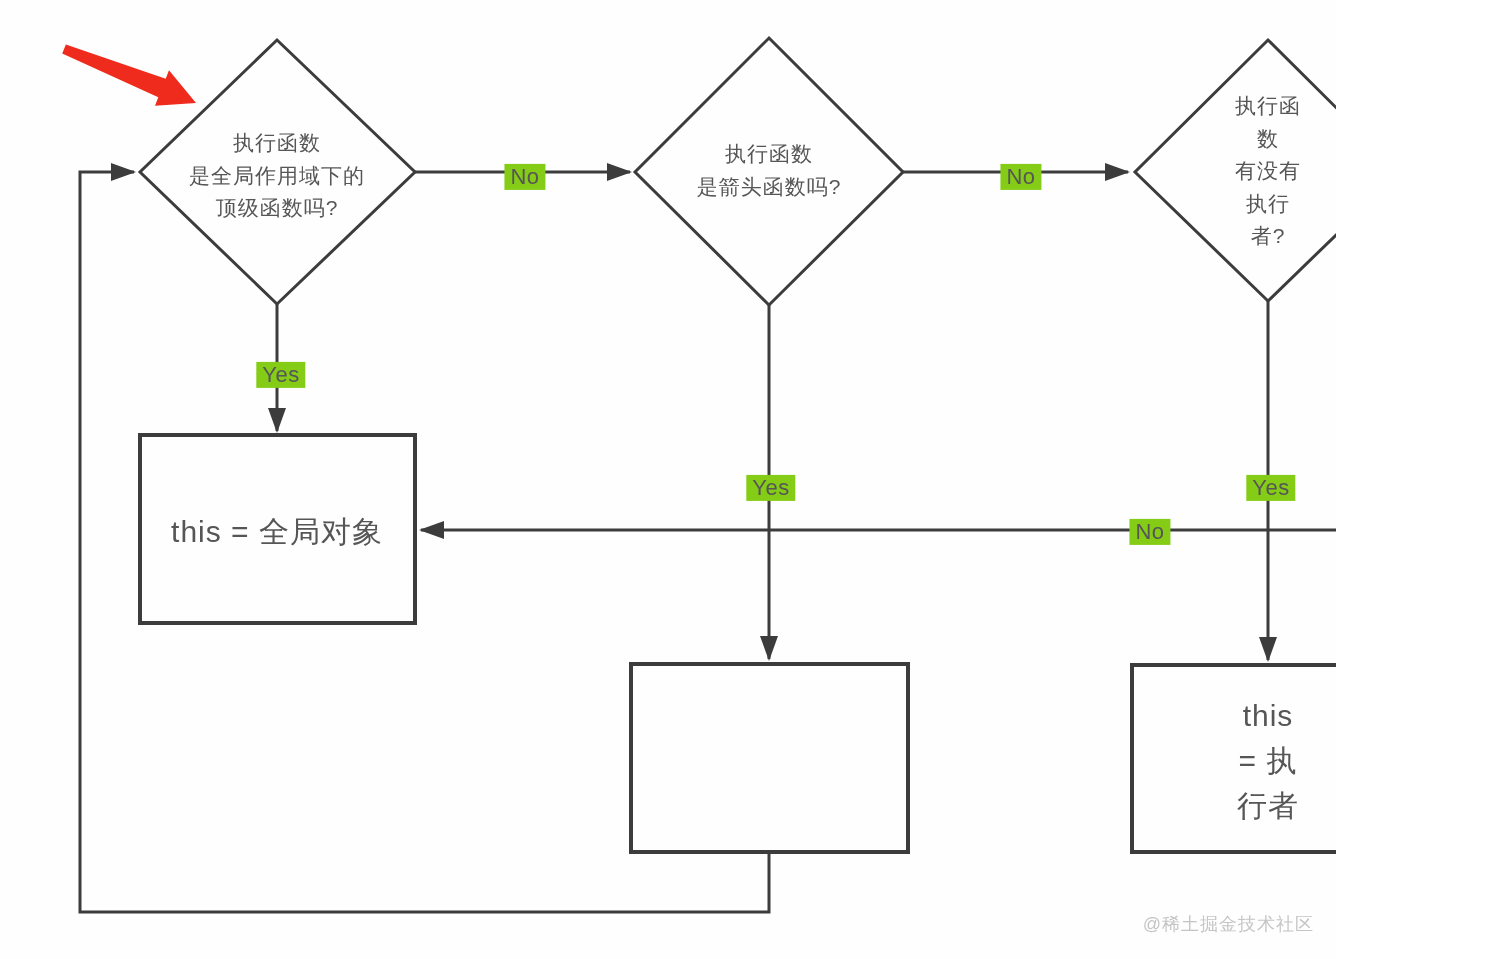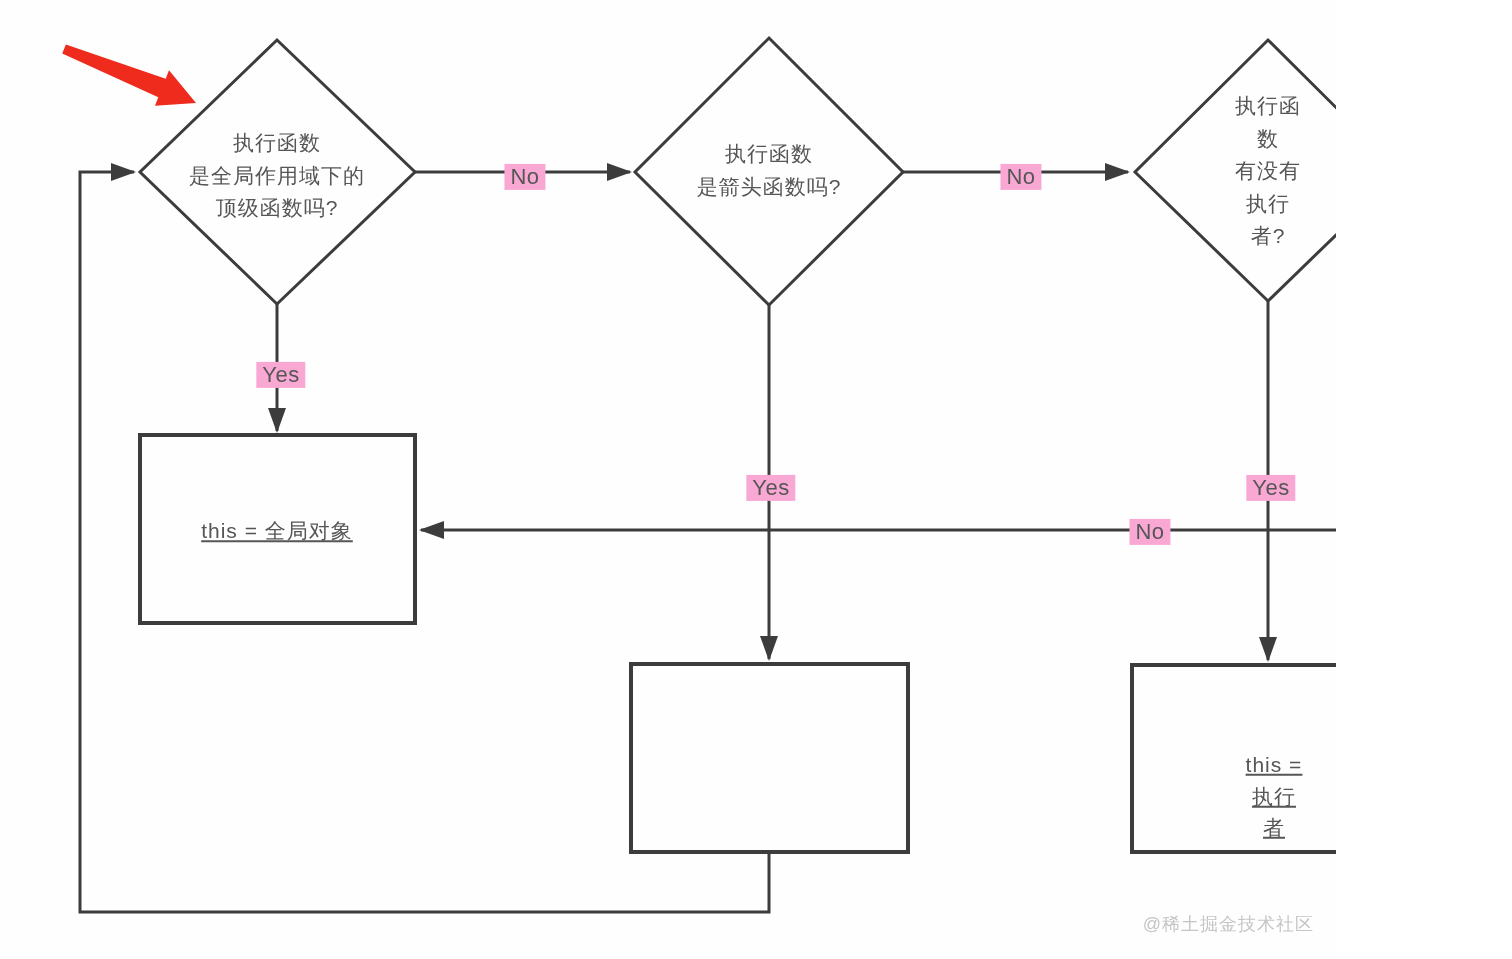--- a/index.html
+++ b/index.html
@@ -24,29 +24,28 @@
     white-space:pre-line;
     color:var(--text);
     z-index:2;
   }
   .node-label{
     font-size:21px;
     line-height:1.55;
     letter-spacing:1px;
   }
   .box-label{
-    font-size:21px;
+    font-size:30px;
     line-height:1.5;
     letter-spacing:1px;
-    text-decoration:underline;
   }
   .edge-label{
     font-size:22px;
     line-height:1.1;
-    background:#f9a8d4;
+    background:#84cc16;
     padding:1px 6px;
     letter-spacing:0.5px;
   }
   .watermark{
     position:absolute;
     right:22px;
     top:912px;
     font-size:18px;
     color:var(--wm);
     letter-spacing:1px;
@@ -86,21 +85,21 @@
 
   <div class="label node-label" style="left:277px;top:176px;">执行函数
 是全局作用域下的
 顶级函数吗?</div>
   <div class="label node-label" style="left:769px;top:171px;">执行函数
 是箭头函数吗?</div>
   <div class="label node-label" style="left:1268px;top:171px;">执行函数
 有没有执行者?</div>
 
   <div class="label box-label" style="left:277px;top:531px;">this = 全局对象</div>
-  <div class="label box-label" style="left:1268px;top:796px;margin-left:6px;">this = 执行者</div>
+  <div class="label box-label" style="left:1268px;top:760px;">this = 执行者</div>
 
   <div class="label edge-label" style="left:525px;top:177px;">No</div>
   <div class="label edge-label" style="left:1021px;top:177px;">No</div>
   <div class="label edge-label" style="left:281px;top:375px;">Yes</div>
   <div class="label edge-label" style="left:771px;top:488px;">Yes</div>
   <div class="label edge-label" style="left:1271px;top:488px;">Yes</div>
   <div class="label edge-label" style="left:1150px;top:532px;">No</div>
 
   <div class="watermark">@稀土掘金技术社区</div>
 

